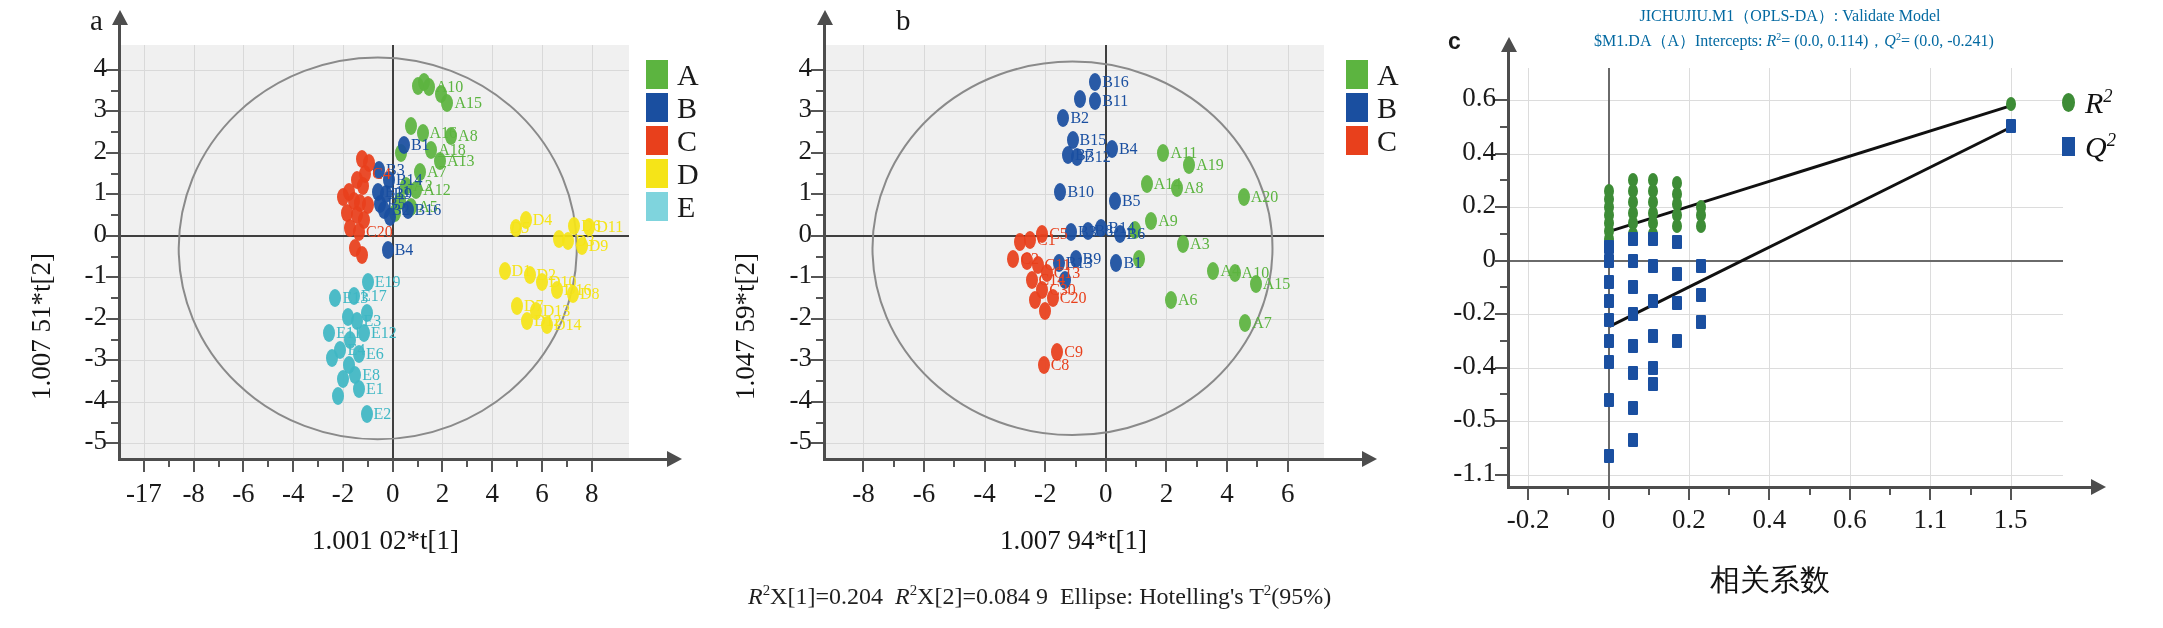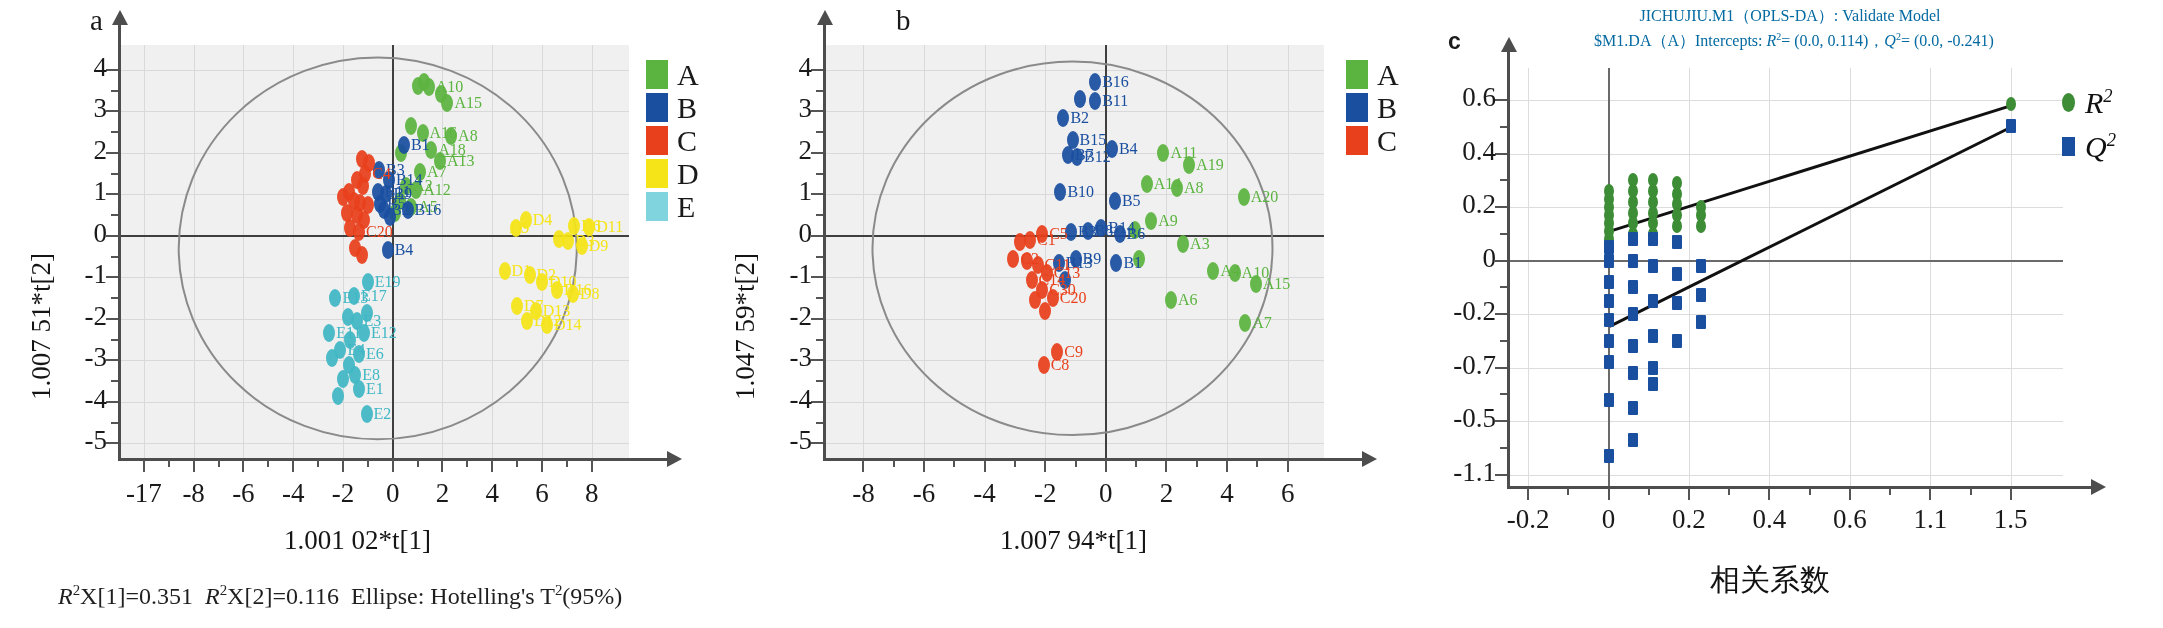--- a/index.html
+++ b/index.html
@@ -216,27 +216,22 @@
           <div class="pt" style="left:217.9px;top:325.1px;width:12px;height:18px;background:#3fb7c4;opacity:0.93;"></div>
           <div class="pt" style="left:234.1px;top:335.4px;width:12px;height:18px;background:#3fb7c4;opacity:0.93;"></div>
           <div class="ptlabel" style="left:247.1px;top:336.4px;color:#3fb7c4;">E1</div>
           <div class="pt" style="left:212.9px;top:341.7px;width:12px;height:18px;background:#3fb7c4;opacity:0.93;"></div>
           <div class="pt" style="left:241.5px;top:360.3px;width:12px;height:18px;background:#3fb7c4;opacity:0.93;"></div>
           <div class="ptlabel" style="left:254.5px;top:361.3px;color:#3fb7c4;">E2</div>
         </div>
     </div>
 
     <div class="axis-title y" id="a-ytitle" style="left:26px;top:400px;">1.007 51*t[2]</div>
-    <div class="axis-title" id="a-xtitle" style="left:284px;top:525px;">1.001 02*t[1]</div>
-
-    <div class="caption" style="left:58px;top:582px;">
-      <i>R</i><sup>2</sup><span>X[1]=0.351</span>&nbsp;
-      <i>R</i><sup>2</sup><span>X[2]=0.116</span>&nbsp;
-      <span>Ellipse: Hotelling's T</span><sup>2</sup><span>(95%)</span>
-    </div>
+    <div class="axis-title" id="a-xtitle" style="left:312px;top:525px;">1.001 02*t[1]</div>
+
 
     <div class="legend" id="a-legend" style="left:646px;top:58px;">
         <div class="legend-row">
           <div class="legend-swatch" style="background:#5cb440;"></div>
           <span class="legend-label">A</span>
         </div>
         <div class="legend-row">
           <div class="legend-swatch" style="background:#1a4fa0;"></div>
           <span class="legend-label">B</span>
         </div>
@@ -428,20 +423,25 @@
           <div class="pt" style="left:227.3px;top:298.1px;width:12px;height:18px;background:#e8401c;opacity:0.93;"></div>
           <div class="ptlabel" style="left:240.3px;top:299.1px;color:#e8401c;">C9</div>
           <div class="pt" style="left:213.7px;top:310.5px;width:12px;height:18px;background:#e8401c;opacity:0.93;"></div>
           <div class="ptlabel" style="left:226.7px;top:311.5px;color:#e8401c;">C8</div>
         </div>
     </div>
 
     <div class="axis-title y" id="b-ytitle" style="left:30px;top:400px;">1.047 59*t[2]</div>
     <div class="axis-title" id="b-xtitle" style="left:300px;top:525px;">1.007 94*t[1]</div>
 
+    <div class="caption" style="left:48px;top:582px;">
+      <i>R</i><sup>2</sup><span>X[1]=0.204</span>&nbsp;
+      <i>R</i><sup>2</sup><span>X[2]=0.084 9</span>&nbsp;
+      <span>Ellipse: Hotelling's T</span><sup>2</sup><span>(95%)</span>
+    </div>
 
     <div class="legend" id="b-legend" style="left:646px;top:58px;">
         <div class="legend-row">
           <div class="legend-swatch" style="background:#5cb440;"></div>
           <span class="legend-label">A</span>
         </div>
         <div class="legend-row">
           <div class="legend-swatch" style="background:#1a4fa0;"></div>
           <span class="legend-label">B</span>
         </div>
@@ -623,21 +623,21 @@
       <div class="tick major-y" style="left:95px;top:206.10828025477701px;"></div>
       <div class="ticklabel y" style="left:3px;top:189.10828025477701px;width:93px;">0.2</div>
       <div class="tick minor-y" style="left:100px;top:232.85987261146494px;"></div>
       <div class="tick major-y" style="left:95px;top:259.61146496815286px;"></div>
       <div class="ticklabel y" style="left:3px;top:242.61146496815286px;width:93px;">0</div>
       <div class="tick minor-y" style="left:100px;top:286.3630573248407px;"></div>
       <div class="tick major-y" style="left:95px;top:313.1146496815287px;"></div>
       <div class="ticklabel y" style="left:3px;top:296.1146496815287px;width:93px;">-0.2</div>
       <div class="tick minor-y" style="left:100px;top:339.86624203821657px;"></div>
       <div class="tick major-y" style="left:95px;top:366.61783439490443px;"></div>
-      <div class="ticklabel y" style="left:3px;top:349.61783439490443px;width:93px;">-0.7</div>
+      <div class="ticklabel y" style="left:3px;top:349.61783439490443px;width:93px;">-0.4</div>
       <div class="tick minor-y" style="left:100px;top:393.36942675159236px;"></div>
       <div class="tick major-y" style="left:95px;top:420.1210191082803px;"></div>
       <div class="ticklabel y" style="left:3px;top:403.1210191082803px;width:93px;">-0.5</div>
       <div class="tick minor-y" style="left:100px;top:446.87261146496814px;"></div>
       <div class="tick major-y" style="left:95px;top:473.62420382165607px;"></div>
       <div class="ticklabel y" style="left:3px;top:456.62420382165607px;width:93px;">-1.1</div>
       <div class="tick major-x" style="left:127.1086956521739px;top:488px;"></div>
       <div class="ticklabel x" style="left:83.1086956521739px;top:504px;width:90px;">-0.2</div>
       <div class="tick minor-x" style="left:167.32608695652175px;top:488px;"></div>
       <div class="tick major-x" style="left:207.54347826086956px;top:488px;"></div>

